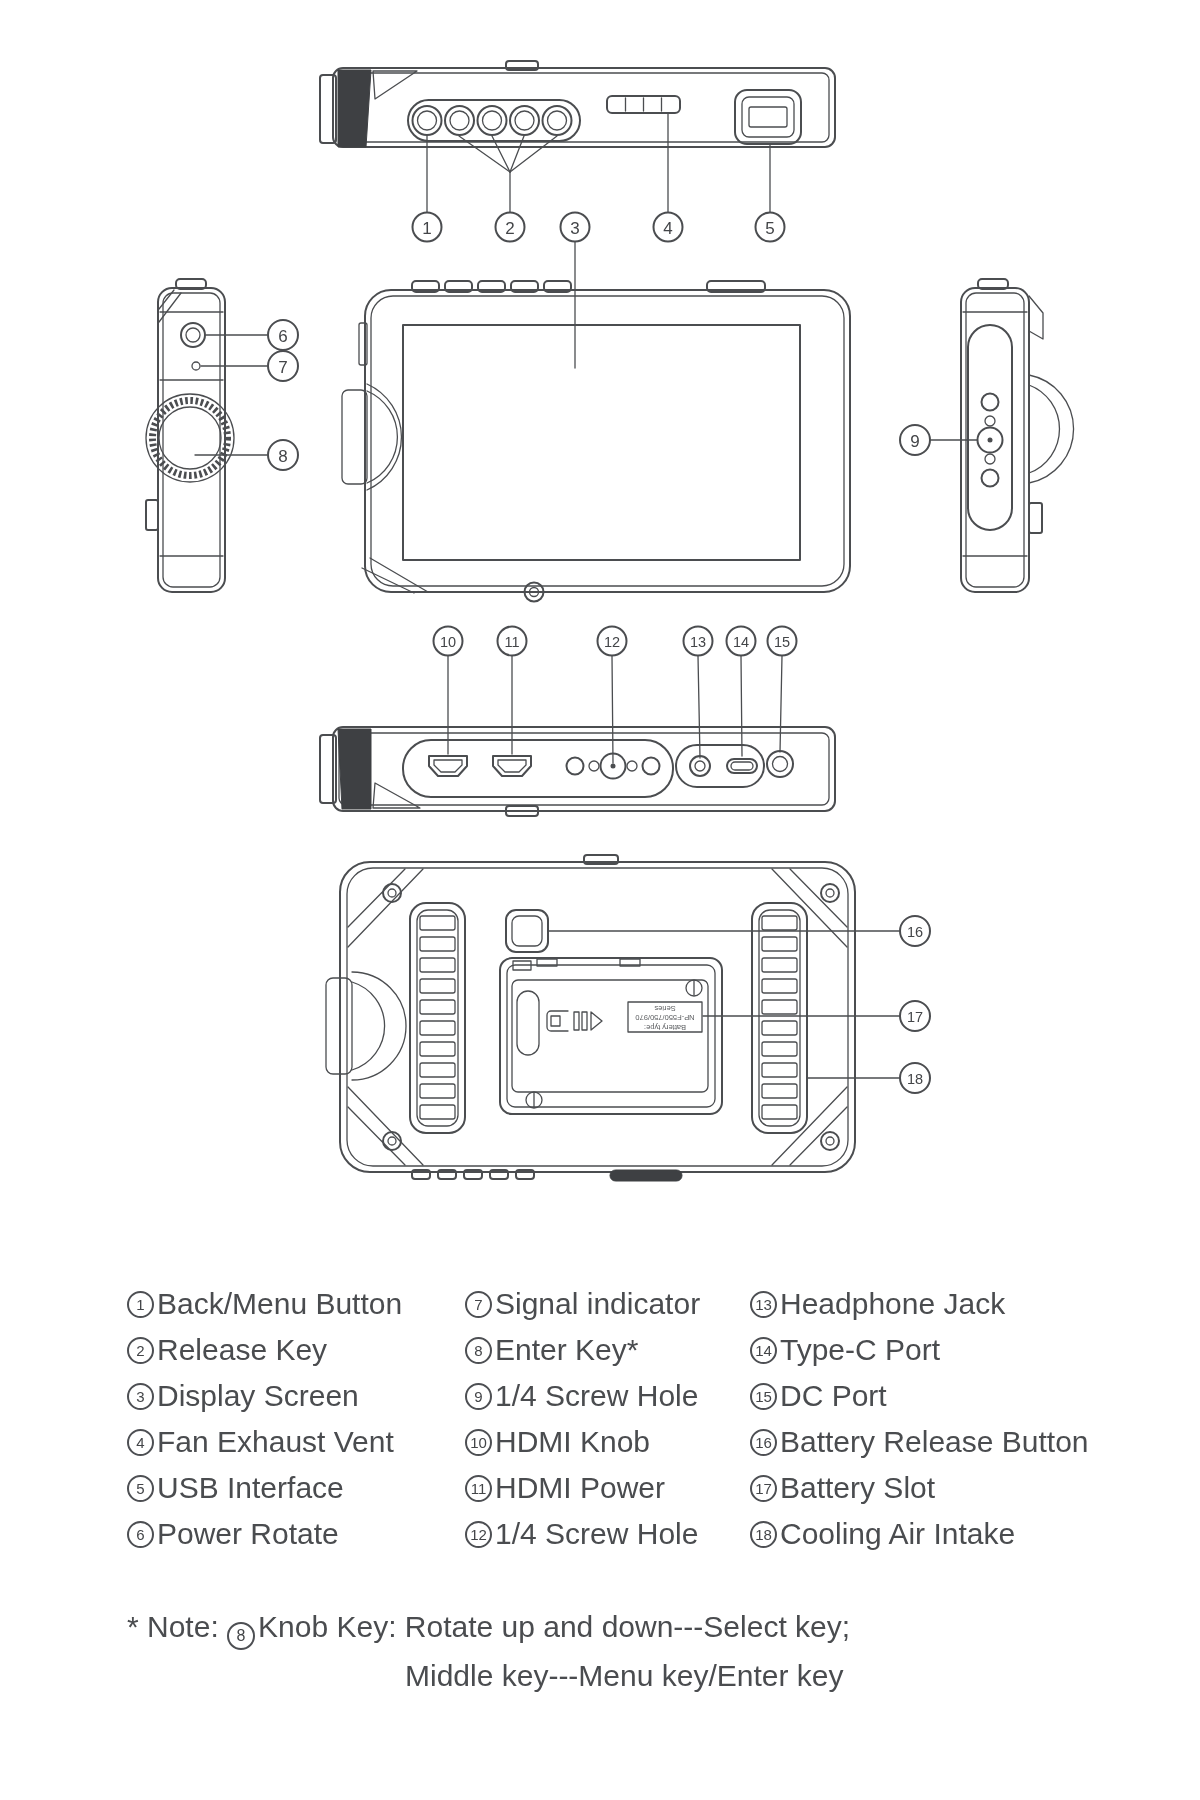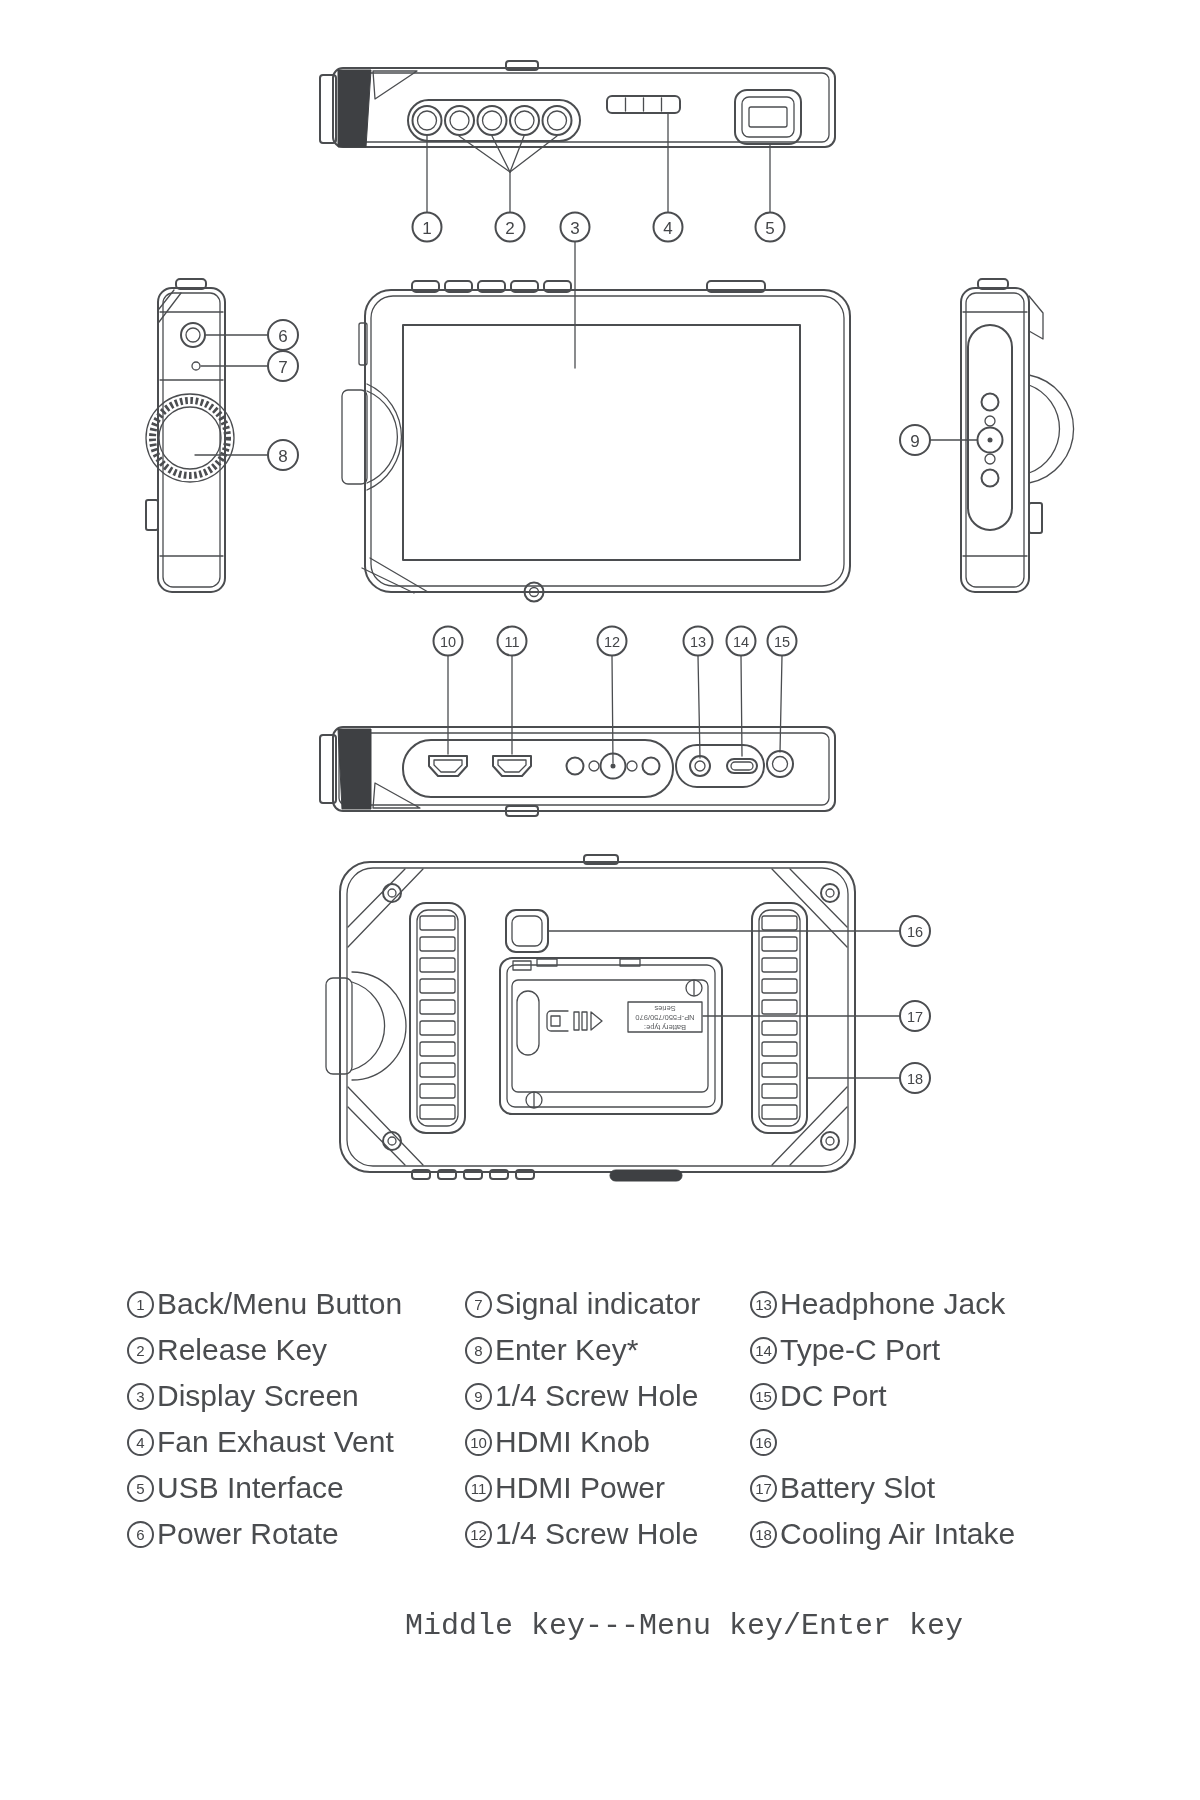--- a/index.html
+++ b/index.html
@@ -15,21 +15,21 @@
   svg .cotxt2{font-size:14.5px;}
   .legend{position:absolute;left:127px;top:1281px;display:grid;
           grid-template-columns:338px 285px auto;grid-auto-flow:column;
           grid-template-rows:repeat(6,46px);font-size:30px;color:#4a4c4f;}
   .li{display:flex;align-items:center;white-space:nowrap;}
   .cnum{display:inline-flex;align-items:center;justify-content:center;
         width:27px;height:27px;border:2px solid #4d4f53;border-radius:50%;
         font-size:15px;box-sizing:border-box;margin-right:3px;flex:0 0 auto;color:#434548;}
   .note{position:absolute;left:127px;top:1602px;font-size:30px;line-height:49px;color:#4a4c4f;}
   .note .cnum{width:28px;height:28px;font-size:16px;vertical-align:-4px;display:inline-flex;}
-  .note-line2{margin-left:278px;font-family:Liberation Mono, monospace;}
+  .note-line2{margin-left:278px;}
   .batt-label{position:absolute;left:628px;top:1002px;width:74px;height:30px;
               transform:rotate(180deg);text-align:center;color:#5a5c5f;
               font-size:7.5px;line-height:9.5px;overflow:hidden;}
 </style>
 </head>
 <body>
 
 <div class="page">
 
 <svg width="1200" height="1800" viewBox="0 0 1200 1800">
@@ -423,28 +423,30 @@
   <div class="li">
         <span class="cnum">14</span>
         <span>Type-C Port</span>
       </div>
   <div class="li">
         <span class="cnum">15</span>
         <span>DC Port</span>
       </div>
   <div class="li">
         <span class="cnum">16</span>
+        <span>Battery Release Button</span>
       </div>
   <div class="li">
         <span class="cnum">17</span>
         <span>Battery Slot</span>
       </div>
   <div class="li">
         <span class="cnum">18</span>
         <span>Cooling Air Intake</span>
       </div>
 </div>
 
 <div class="note">
+  <div><span>* Note: </span><span class="cnum">8</span><span>Knob Key: Rotate up and down---Select key;</span></div>
   <div class="note-line2">Middle key---Menu key/Enter key</div>
 </div>
 
 </div>
 
 </body></html>

